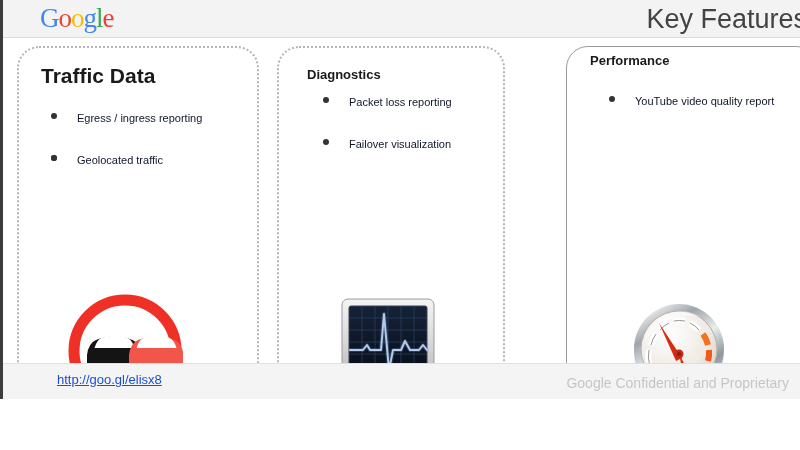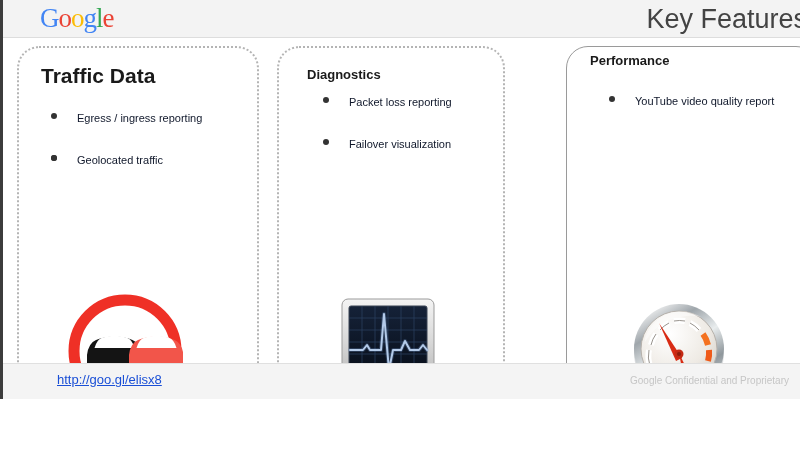--- a/index.html
+++ b/index.html
@@ -144,21 +144,21 @@
     font-size: 13px;
     color: #1a4fd6;
     text-decoration: underline;
     white-space: nowrap;
     cursor: pointer;
     margin-left: 40px;
   }
   #footer-confidential {
     position: absolute;
     right: 14px; top: 11px;
-    font-size: 10px;
+    font-size: 14px;
     color: #c6c6c6;
     white-space: nowrap;
   }
 </style>
 </head>
 <body>
 
 <div id="slide">
 
   <div id="header">

